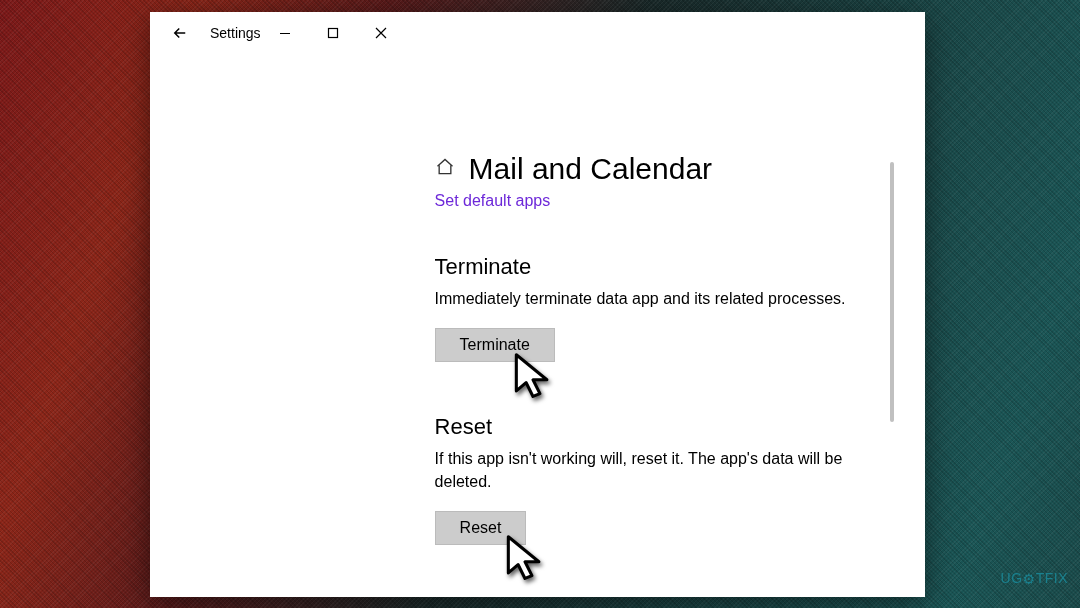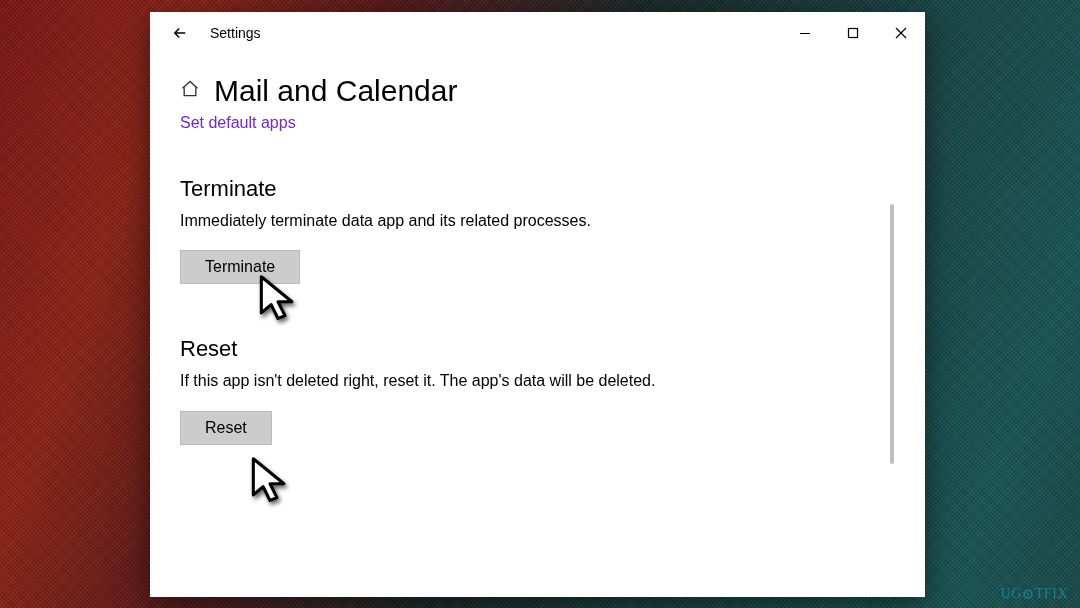--- a/index.html
+++ b/index.html
@@ -22,21 +22,21 @@
     }
     .window {
       position: absolute;
       left: 150px;
       top: 12px;
       width: 775px;
       height: 585px;
       background: #fff;
       box-shadow: 0 6px 28px rgba(0,0,0,0.5);
       display: flex;
-      flex-direction: column;
+      flex-direction: row;
     }
     .titlebar {
       height: 42px;
       display: flex;
       align-items: center;
       justify-content: space-between;
       padding-left: 8px;
     }
     .titlebar-left {
       display: flex;
@@ -65,21 +65,21 @@
       display: flex;
       align-items: center;
       justify-content: center;
       color: #000;
     }
     .content {
       padding: 20px 30px 0 30px;
       flex: 1;
       position: relative;
       display: flex;
-      align-items: flex-start;
+      align-items: flex-end;
     }
     .main-col {
       flex: 1;
       padding-right: 22px;
     }
     .page-header {
       display: flex;
       align-items: center;
       gap: 14px;
       margin-bottom: 6px;
@@ -142,27 +142,26 @@
     .cursor {
       position: absolute;
       width: 40px;
       height: 50px;
       pointer-events: none;
       filter: drop-shadow(2px 3px 2px rgba(0,0,0,0.6));
     }
     .watermark {
       position: absolute;
       right: 12px;
-      bottom: 6px;
+      bottom: 22px;
       color: #1a8a9a;
       font-size: 14px;
       font-weight: 500;
       letter-spacing: 0.5px;
       opacity: 0.85;
-      font-family: Liberation Serif, serif;
     }
     .watermark .gear-char {
       display: inline-block;
       transform: translateY(1px);
     }
   </style>
 </head>
 <body>
 
 <div class="window">
@@ -214,21 +213,21 @@
         <h2 class="section-heading">Terminate</h2>
         <p class="section-desc">Immediately terminate data app and its related processes.</p>
         <button class="action-btn">Terminate</button>
         <svg class="cursor" style="left:78px; top:98px;" viewBox="0 0 28 36">
           <path d="M2 2 L2 28 L9 22 L14 32 L19 30 L14 20 L24 20 Z" fill="#fff" stroke="#000" stroke-width="2.2" stroke-linejoin="round"></path>
         </svg>
       </div>
 
       <div class="section">
         <h2 class="section-heading">Reset</h2>
-        <p class="section-desc">If this app isn't deleted right, reset it. The app's data will be deleted.</p>
+        <p class="section-desc">If this app isn't working will, reset it. The app's data will be deleted.</p>
         <button class="action-btn">Reset</button>
         <svg class="cursor" style="left:70px; top:120px;" viewBox="0 0 28 36">
           <path d="M2 2 L2 28 L9 22 L14 32 L19 30 L14 20 L24 20 Z" fill="#fff" stroke="#000" stroke-width="2.2" stroke-linejoin="round"></path>
         </svg>
       </div>
 
     </div>
 
     <div class="scrollbar-track">
       <div class="scrollbar-thumb"></div>

